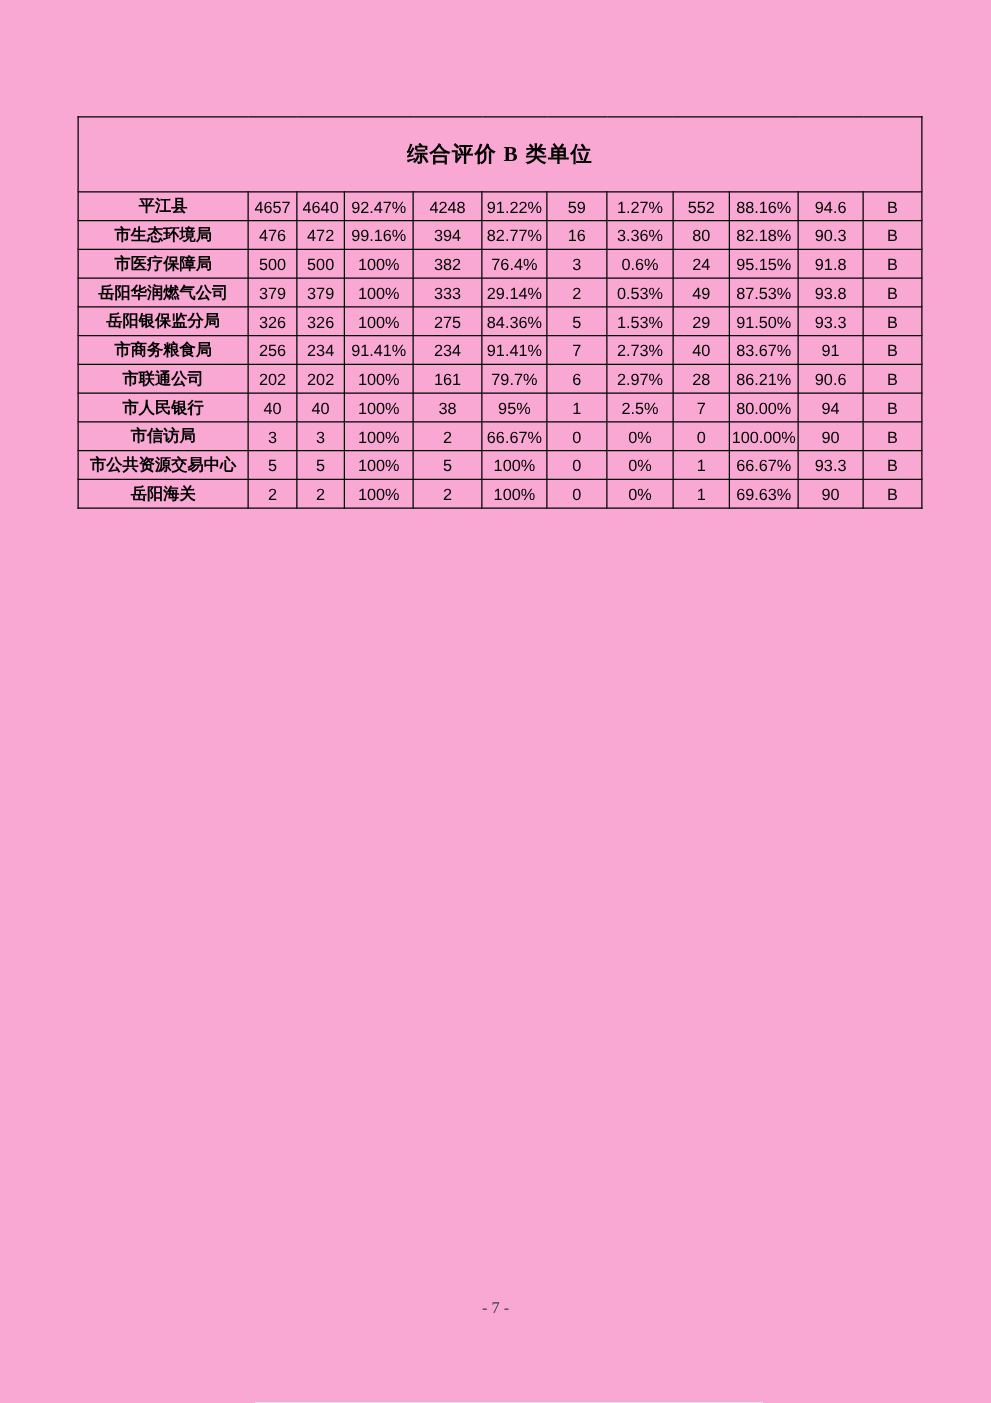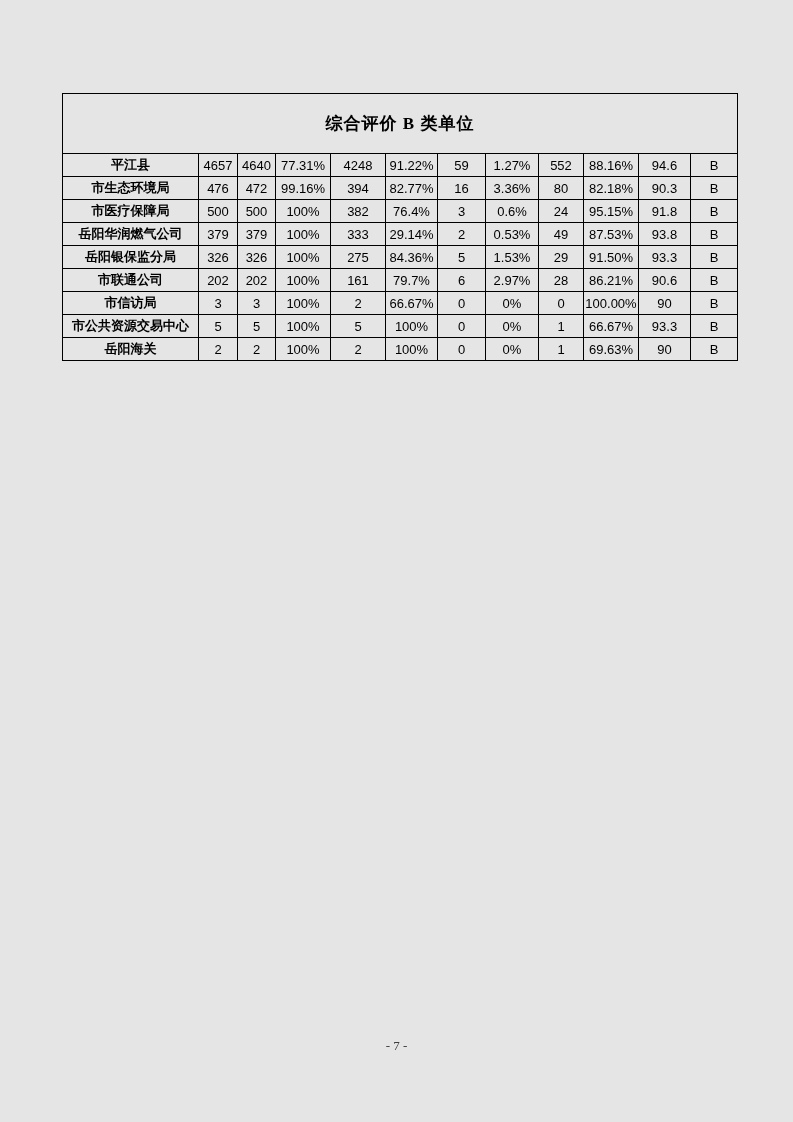--- a/index.html
+++ b/index.html
@@ -4,21 +4,21 @@
 <style>
   * { margin: 0; padding: 0; box-sizing: border-box; }
   html, body {
     background: #ffffff;
     font-family: "Liberation Serif", serif;
   }
   .page {
     position: relative;
     width: 793px;
     height: 1122px;
-    background: #e5e5e5;
+    background: #f9a8d4;
     overflow: hidden;
   }
   table.eval-table {
     position: absolute;
     left: 62px;
     top: 93px;
     width: 675px;
     border-collapse: collapse;
     table-layout: fixed;
   }
@@ -88,21 +88,21 @@
     <thead>
       <tr class="title-row">
         <td colspan="12">综合评价 B 类单位</td>
       </tr>
     </thead>
     <tbody>
         <tr class="data-row">
           <td class="name-col">平江县</td>
           <td class="num-col">4657</td>
           <td class="num-col">4640</td>
-          <td class="num-col">77.31%</td>
+          <td class="num-col">92.47%</td>
           <td class="num-col">4248</td>
           <td class="num-col">91.22%</td>
           <td class="num-col">59</td>
           <td class="num-col">1.27%</td>
           <td class="num-col">552</td>
           <td class="num-col">88.16%</td>
           <td class="num-col">94.6</td>
           <td class="num-col">B</td>
         </tr>
         <tr class="data-row">
@@ -155,34 +155,62 @@
           <td class="num-col">275</td>
           <td class="num-col">84.36%</td>
           <td class="num-col">5</td>
           <td class="num-col">1.53%</td>
           <td class="num-col">29</td>
           <td class="num-col">91.50%</td>
           <td class="num-col">93.3</td>
           <td class="num-col">B</td>
         </tr>
         <tr class="data-row">
+          <td class="name-col">市商务粮食局</td>
+          <td class="num-col">256</td>
+          <td class="num-col">234</td>
+          <td class="num-col">91.41%</td>
+          <td class="num-col">234</td>
+          <td class="num-col">91.41%</td>
+          <td class="num-col">7</td>
+          <td class="num-col">2.73%</td>
+          <td class="num-col">40</td>
+          <td class="num-col">83.67%</td>
+          <td class="num-col">91</td>
+          <td class="num-col">B</td>
+        </tr>
+        <tr class="data-row">
           <td class="name-col">市联通公司</td>
           <td class="num-col">202</td>
           <td class="num-col">202</td>
           <td class="num-col">100%</td>
           <td class="num-col">161</td>
           <td class="num-col">79.7%</td>
           <td class="num-col">6</td>
           <td class="num-col">2.97%</td>
           <td class="num-col">28</td>
           <td class="num-col">86.21%</td>
           <td class="num-col">90.6</td>
           <td class="num-col">B</td>
         </tr>
         <tr class="data-row">
+          <td class="name-col">市人民银行</td>
+          <td class="num-col">40</td>
+          <td class="num-col">40</td>
+          <td class="num-col">100%</td>
+          <td class="num-col">38</td>
+          <td class="num-col">95%</td>
+          <td class="num-col">1</td>
+          <td class="num-col">2.5%</td>
+          <td class="num-col">7</td>
+          <td class="num-col">80.00%</td>
+          <td class="num-col">94</td>
+          <td class="num-col">B</td>
+        </tr>
+        <tr class="data-row">
           <td class="name-col">市信访局</td>
           <td class="num-col">3</td>
           <td class="num-col">3</td>
           <td class="num-col">100%</td>
           <td class="num-col">2</td>
           <td class="num-col">66.67%</td>
           <td class="num-col">0</td>
           <td class="num-col">0%</td>
           <td class="num-col">0</td>
           <td class="num-col">100.00%</td>

